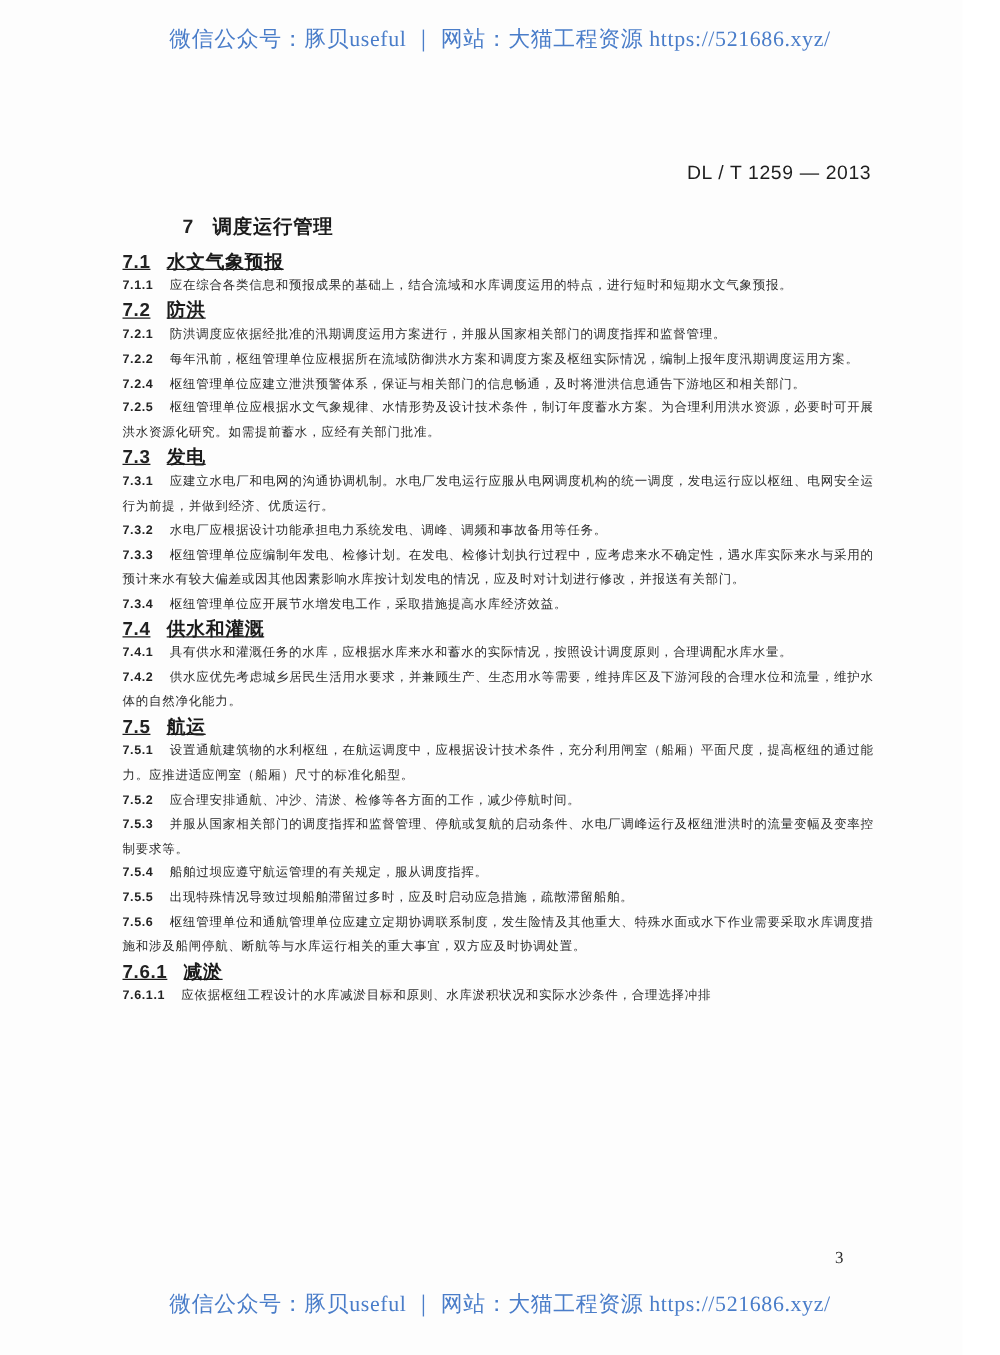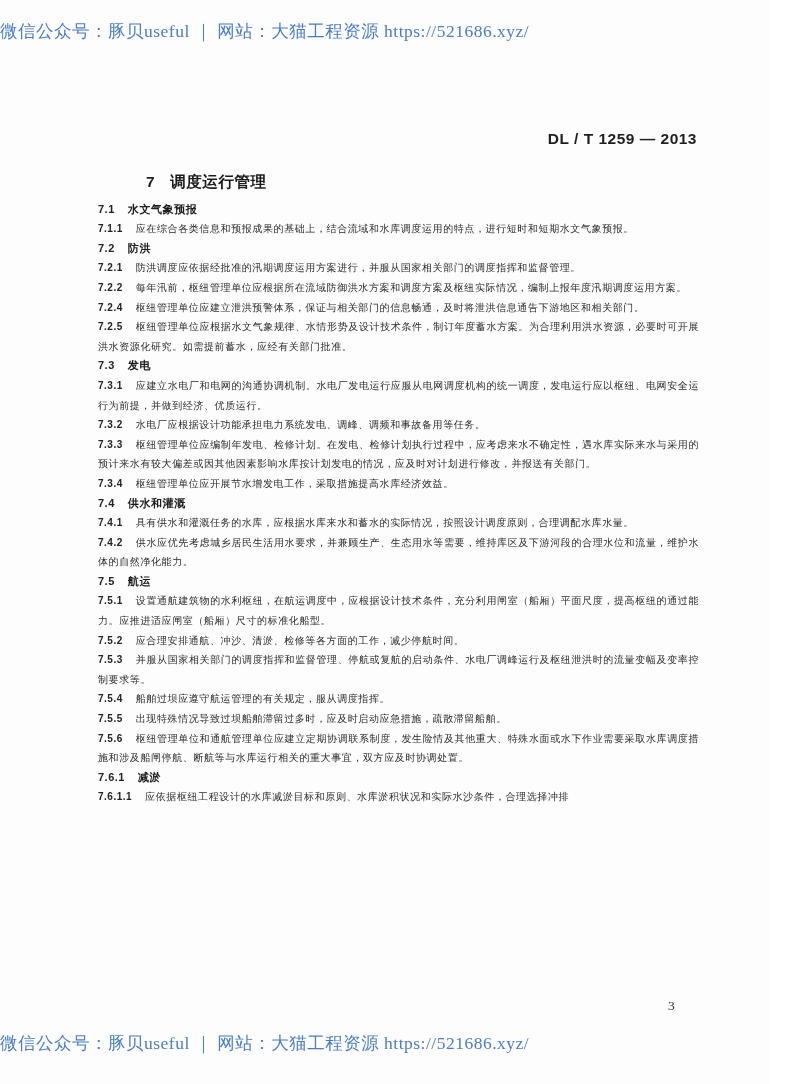--- a/index.html
+++ b/index.html
@@ -19,32 +19,33 @@
   .scan-area {
     position: absolute;
     left: 0; top: 0;
     width: 770px; height: 1084px;
     background: #fdfdfd;
   }
   .watermark {
     position: absolute;
     left: 0;
     width: 100%;
+    text-align: center;
     font-size: 17.5px;
     letter-spacing: 0.5px;
     font-family: "Liberation Serif", "DejaVu Serif", serif;
   }
   .watermark.top { top: 19px; }
   .watermark.bottom { top: 1031px; }
   .std-header {
     position: absolute;
     top: 130px;
     right: 103px;
     font-family: "Liberation Sans", "DejaVu Sans", sans-serif;
-    font-weight: bold;
+    font-weight: normal;
     font-size: 15.5px;
     letter-spacing: 0.5px;
     color: #1e1e1e;
   }
   .content {
     position: absolute;
     left: 98px;
     top: 172px;
     width: 601px;
     color: #2b2b2b;
@@ -69,22 +70,23 @@
     font-weight: bold;
     font-size: 15.5px;
     color: #1b1b1b;
     margin-bottom: 8px;
     margin-left: 48px;
   }
   .block.h1 .num { margin-right: 15px; }
   .block.h2, .block.h3 {
     font-family: "Liberation Sans", "DejaVu Sans", sans-serif;
     font-weight: bold;
-    font-size: 11px;
+    font-size: 15px;
     color: #1b1b1b;
+    text-decoration: underline;
   }
   .page-number {
     position: absolute;
     top: 998px;
     left: 668px;
     font-size: 13.5px;
     color: #2b2b2b;
   }
 </style>
 </head>

